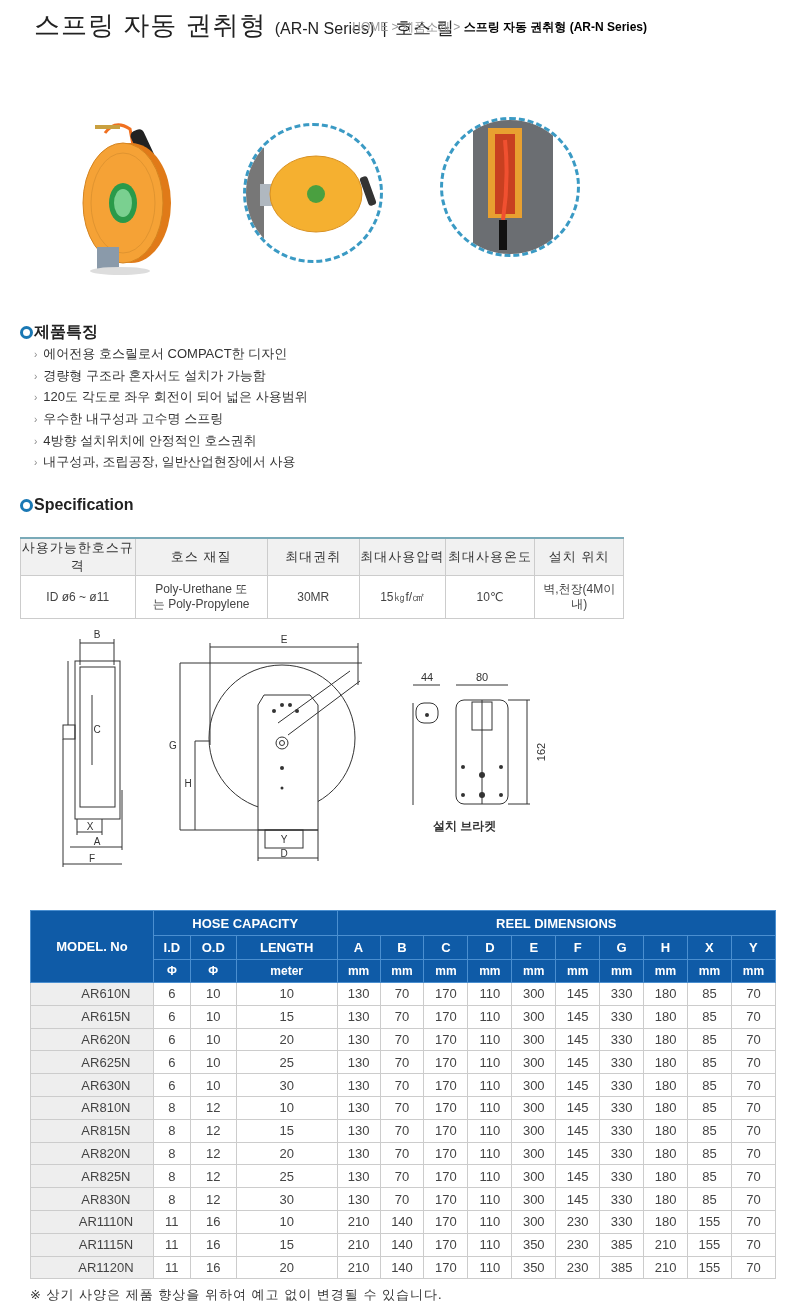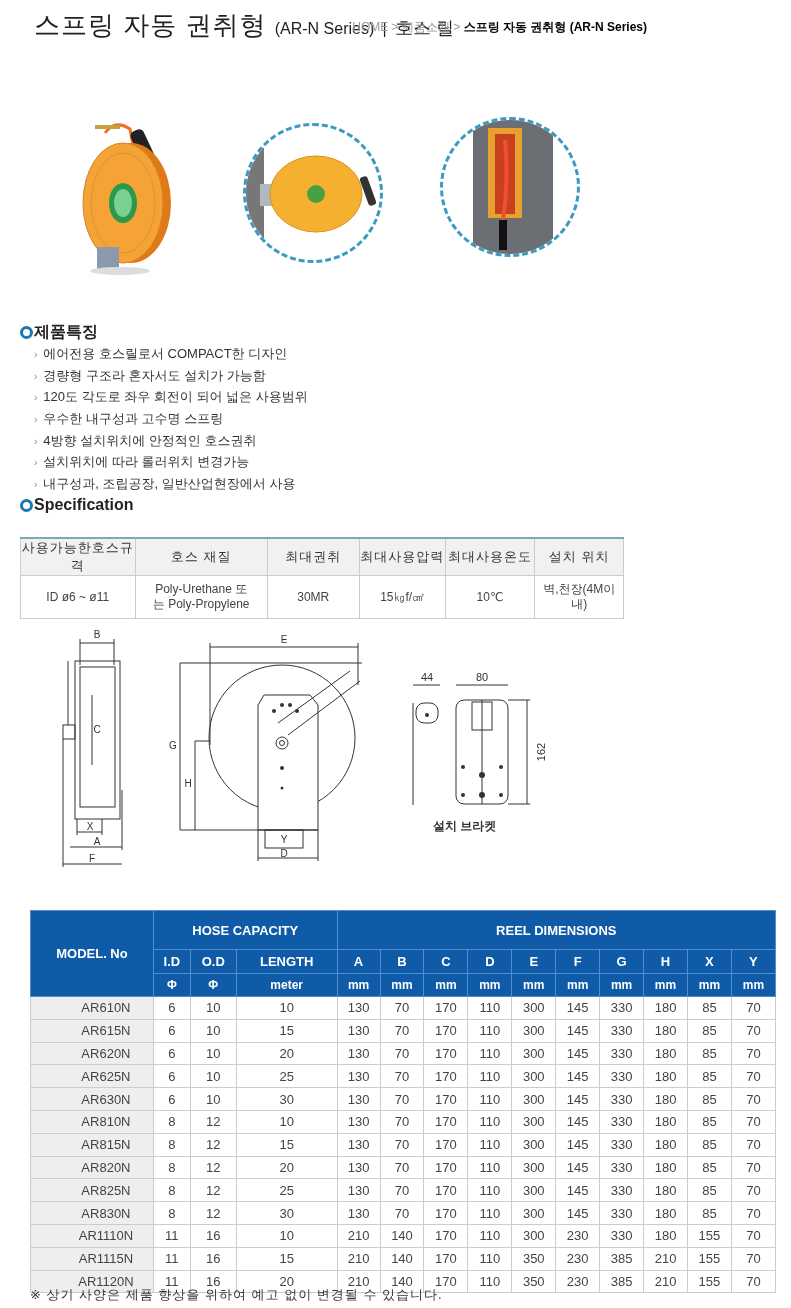--- a/index.html
+++ b/index.html
@@ -26,21 +26,21 @@
   table { border-collapse: collapse; }
   .spec { position: absolute; left: 20px; top: 537px; width: 604px; border-top: 2px solid #7aaab8; }
   .spec th { background: #f1f1f1; font-size: 13px; font-weight: normal; color: #333; height: 32px; border: 1px solid #ccc; border-top: none; letter-spacing: 1px; }
   .spec td { font-size: 12px; height: 43px; border: 1px solid #ccc; text-align: center; color: #444; line-height: 15px; }
 
   .drawings { position: absolute; left: 20px; top: 625px; width: 540px; height: 250px; }
   .bracket-cap { position: absolute; left: 433px; top: 818px; font-size: 12px; font-weight: bold; color: #333; }
 
   .main { position: absolute; left: 30px; top: 910px; width: 746px; }
   .main th { background: #0f5ba7; color: #fff; font-size: 13px; font-weight: bold; border: 1px solid #4b8fd0; height: 24px; }
-  .main thead tr:first-child th { height: 39px; }
+  .main thead tr:first-child th { height: 25px; }
   .main th.unit { font-size: 12px; height: 23px; }
   .main td { font-size: 13px; color: #444; text-align: center; border: 1px solid #ccc; height: 22.8px; }
   .main td.model { background: #eeeeee; padding-left: 28px; }
   .note { position: absolute; left: 30px; top: 1286px; font-size: 13px; color: #333; letter-spacing: 1px; }
 </style>
 </head>
 <body>
 
 <div class="header">
   <div class="title">
@@ -96,21 +96,20 @@
 <div class="sec-title" style="top:322px;">
   <span class="bullet"></span>
   <span>제품특징</span>
 </div>
 <ul class="features">
   <li><span class="arr">›</span><span>에어전용 호스릴로서 COMPACT한 디자인</span></li>
   <li><span class="arr">›</span><span>경량형 구조라 혼자서도 설치가 가능함</span></li>
   <li><span class="arr">›</span><span>120도 각도로 좌우 회전이 되어 넓은 사용범위</span></li>
   <li><span class="arr">›</span><span>우수한 내구성과 고수명 스프링</span></li>
   <li><span class="arr">›</span><span>4방향 설치위치에 안정적인 호스권취</span></li>
-  <li><span class="arr">›</span><span>설치위치에 따라 롤러위치 변경가능</span></li>
   <li><span class="arr">›</span><span>내구성과, 조립공장, 일반산업현장에서 사용</span></li>
 </ul>
 
 <div class="sec-title" style="top:496px;justify-content:flex-end;">
   <span class="bullet"></span>
   <span>Specification</span>
 </div>
 <table class="spec">
   <colgroup>
       <col style="width:150px">

